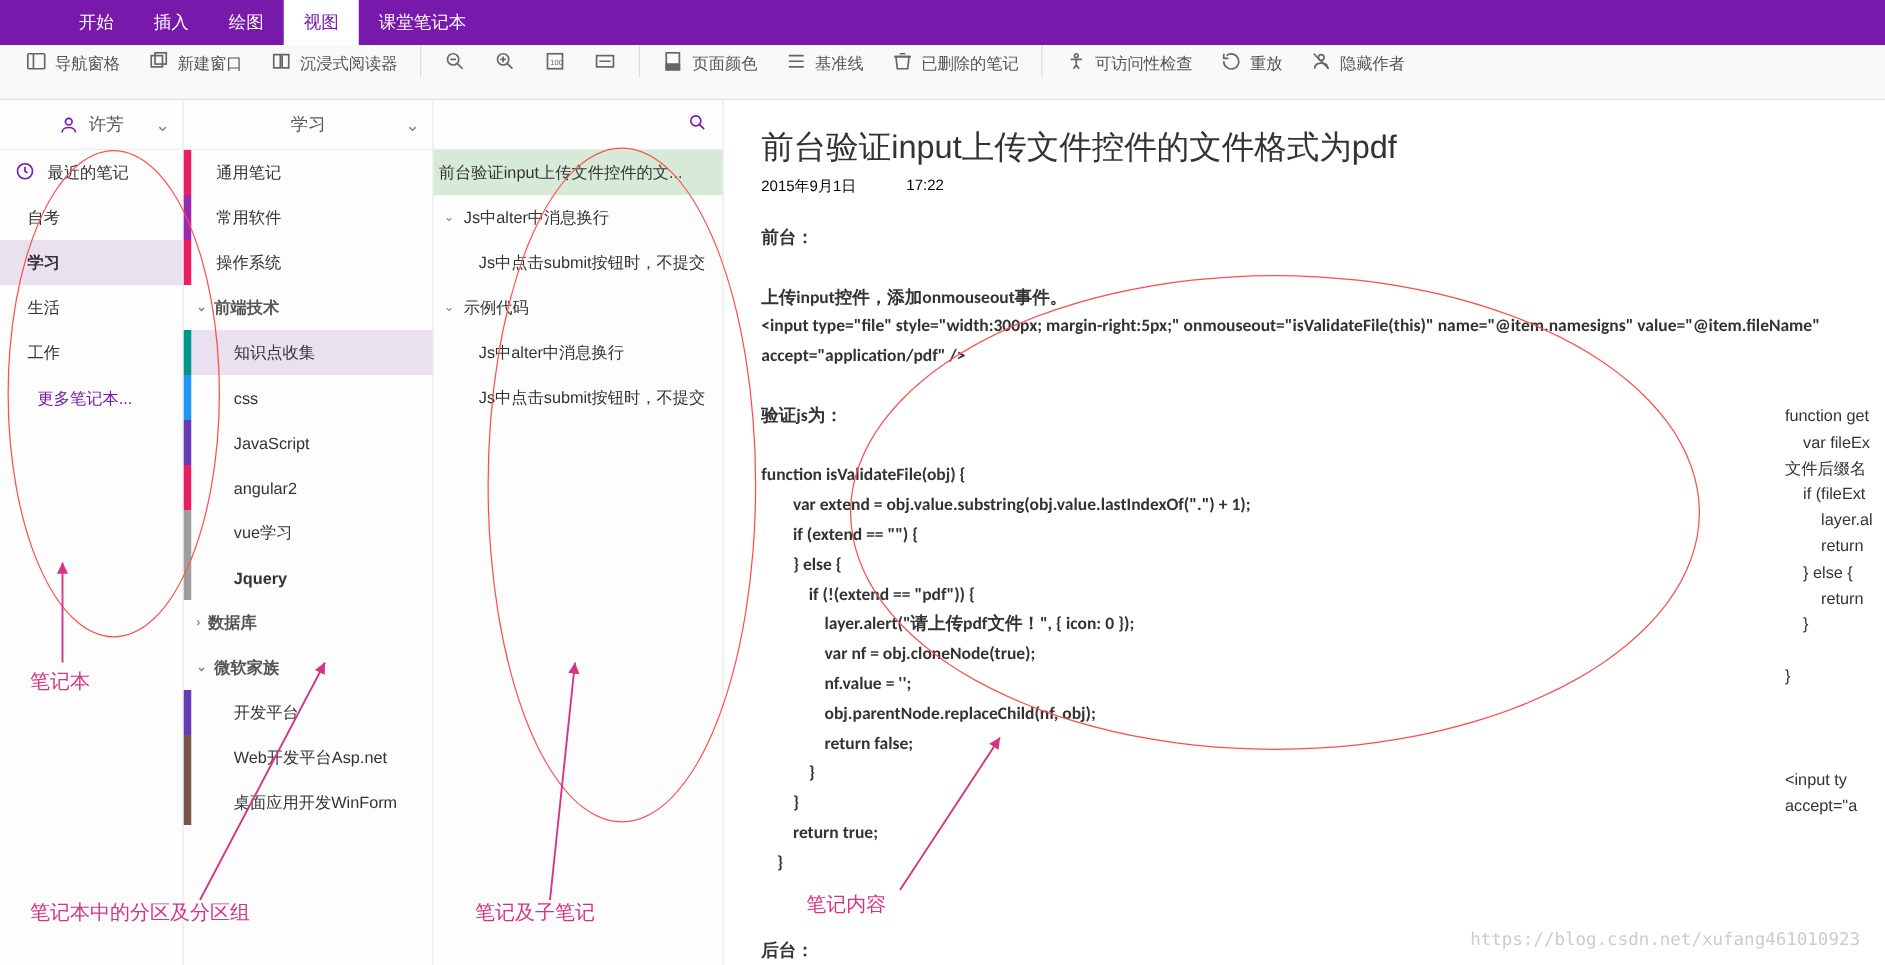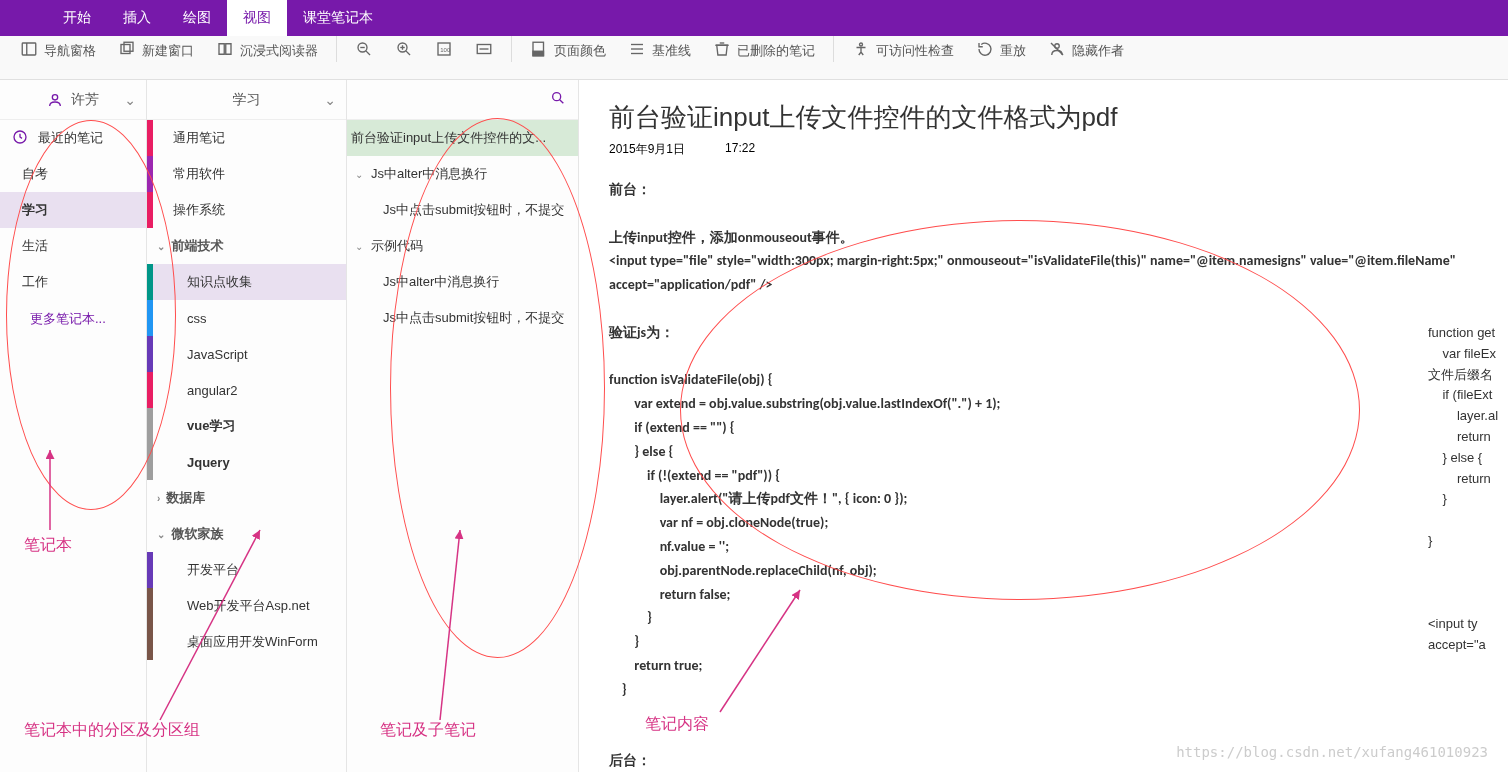--- a/index.html
+++ b/index.html
@@ -245,21 +245,21 @@
           <div class="sec-item sub">
             <span class="bar" style="background:#673ab7"></span>
             <span>JavaScript</span>
           </div>
           <div class="sec-item sub">
             <span class="bar" style="background:#e91e63"></span>
             <span>angular2</span>
           </div>
           <div class="sec-item sub">
             <span class="bar" style="background:#9e9e9e"></span>
-            <span style="font-weight:bold">vue学习</span>
+            <span style="font-weight:normal">vue学习</span>
           </div>
           <div class="sec-item sub">
             <span class="bar" style="background:#9e9e9e"></span>
             <span style="font-weight:bold">Jquery</span>
           </div>
           <div class="sec-group">
             <span class="chev">›</span>
             <span>数据库</span>
           </div>
           <div class="sec-group">

